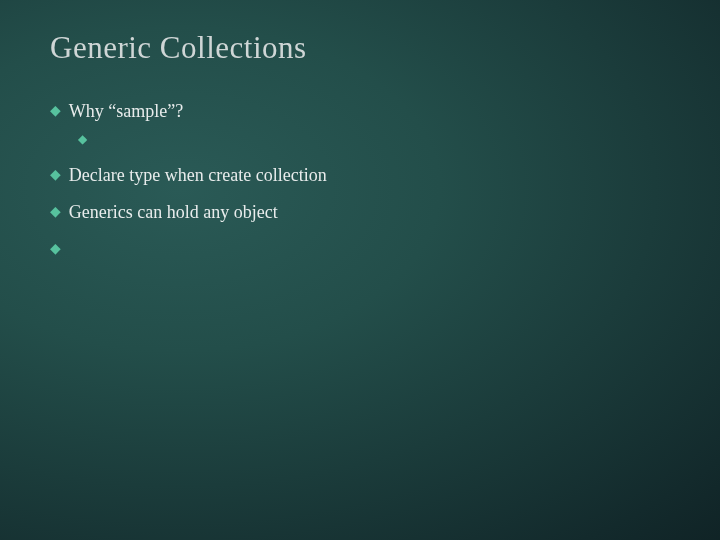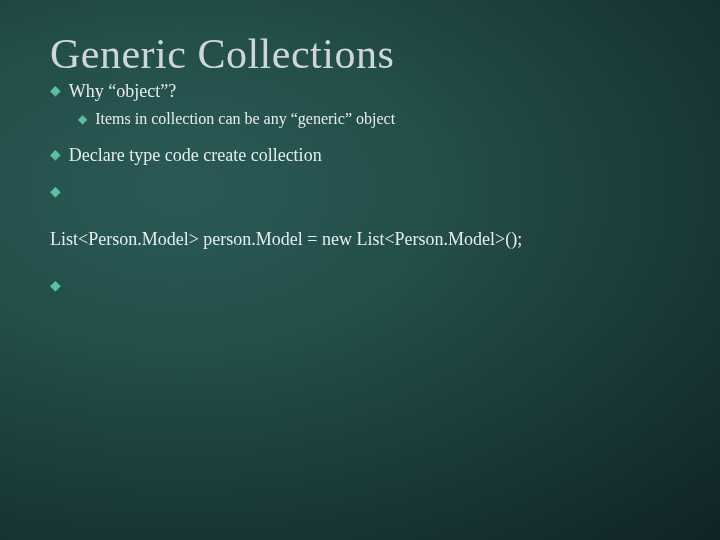--- a/index.html
+++ b/index.html
@@ -13,23 +13,24 @@
   .slide {
     width: 720px;
     height: 540px;
     box-sizing: border-box;
     padding: 30px 50px 40px 50px;
     background: radial-gradient(ellipse 120% 100% at 25% 35%, #2a5a56 0%, #234e4a 30%, #1b3c3b 55%, #132a2c 80%, #0d1d20 100%);
     color: #e8ecec;
     position: relative;
   }
   .title {
-    font-size: 42px;
+    font-size: 31px;
     font-weight: 400;
     color: #cfd6d6;
+    margin-bottom: 32px;
     letter-spacing: 0.5px;
   }
   .body {
     font-size: 18px;
     line-height: 1.5;
   }
   .row {
     display: flex;
     align-items: flex-start;
     margin-bottom: 6px;
@@ -56,38 +57,37 @@
 <body>
 
 <div class="slide">
 
   <div class="title">Generic Collections</div>
 
   <div class="body">
 
     <div class="row top">
       <span class="bullet">◆</span>
-      <span>Why “object”?</span>
+      <span>Why “sample”?</span>
     </div>
 
     <div class="row sub">
       <span class="bullet sub">◆</span>
-      <span>Items in collection can be any “generic” object</span>
     </div>
 
     <div class="row">
       <span class="bullet">◆</span>
-      <span>Declare type code create collection</span>
+      <span>Declare type when create collection</span>
     </div>
 
 
     <div class="row gap">
       <span class="bullet">◆</span>
+      <span>Generics can hold any object</span>
     </div>
 
-    <div class="plain">List&lt;Person.Model&gt; person.Model = new List&lt;Person.Model&gt;();</div>
 
     <div class="row gap">
       <span class="bullet">◆</span>
     </div>
 
   </div>
 </div>
 
 </body></html>

